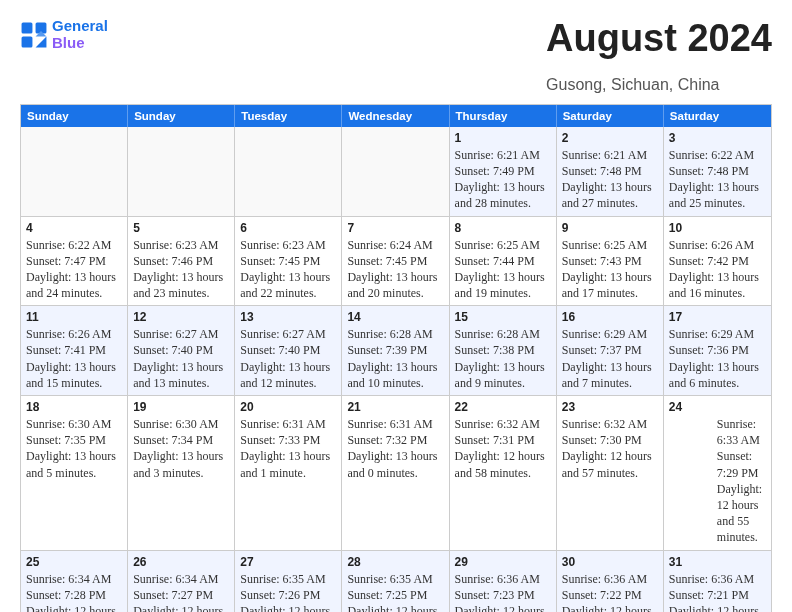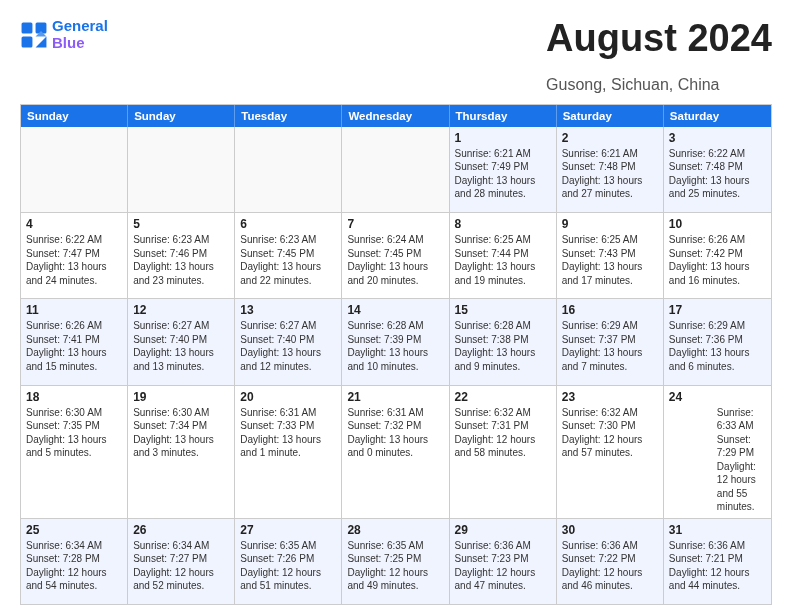--- a/index.html
+++ b/index.html
@@ -99,23 +99,24 @@
     .cal-cell:last-child { border-right: none; }
     .cal-cell.empty { background: #f9f9f9; }
     .cal-cell.alt-row { background: #f0f4ff; }
     .day-num {
       font-size: 12px;
       font-weight: bold;
       color: #222;
       margin-bottom: 2px;
     }
     .day-info {
-      font-size: 10px;
+      font-size: 12px;
       color: #333;
       line-height: 1.35;
+      font-family: Liberation Serif, serif;
     }
   </style>
 </head>
 <body>
 
 <div class="page">
   <div class="header">
     <div class="logo">
       <svg class="logo-icon" viewBox="0 0 36 36">
         <rect x="2" y="2" width="14" height="14" rx="2" fill="#1a73e8"></rect>

